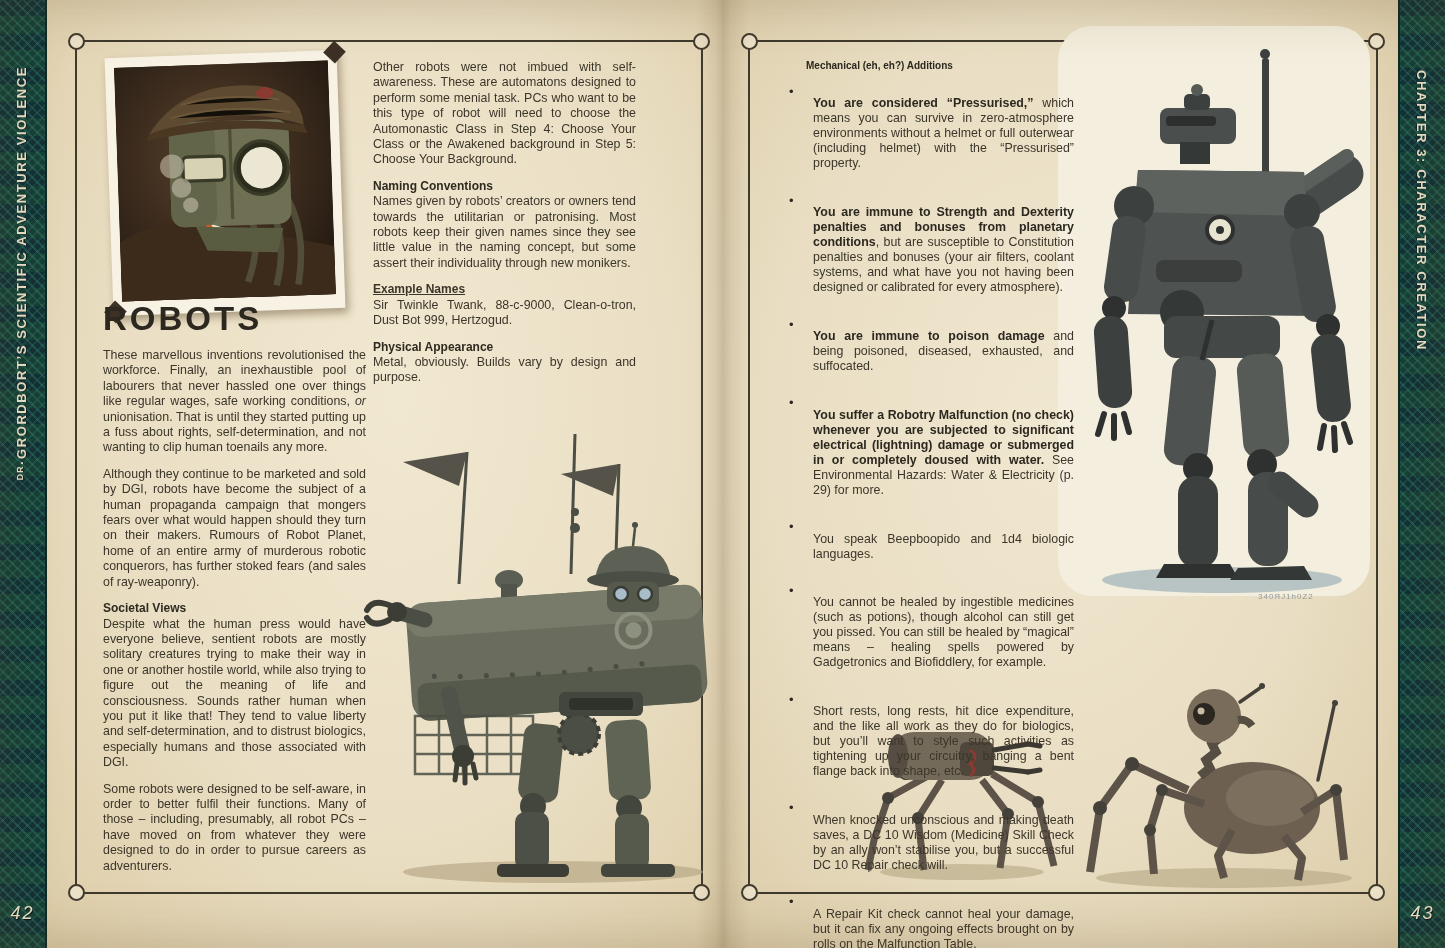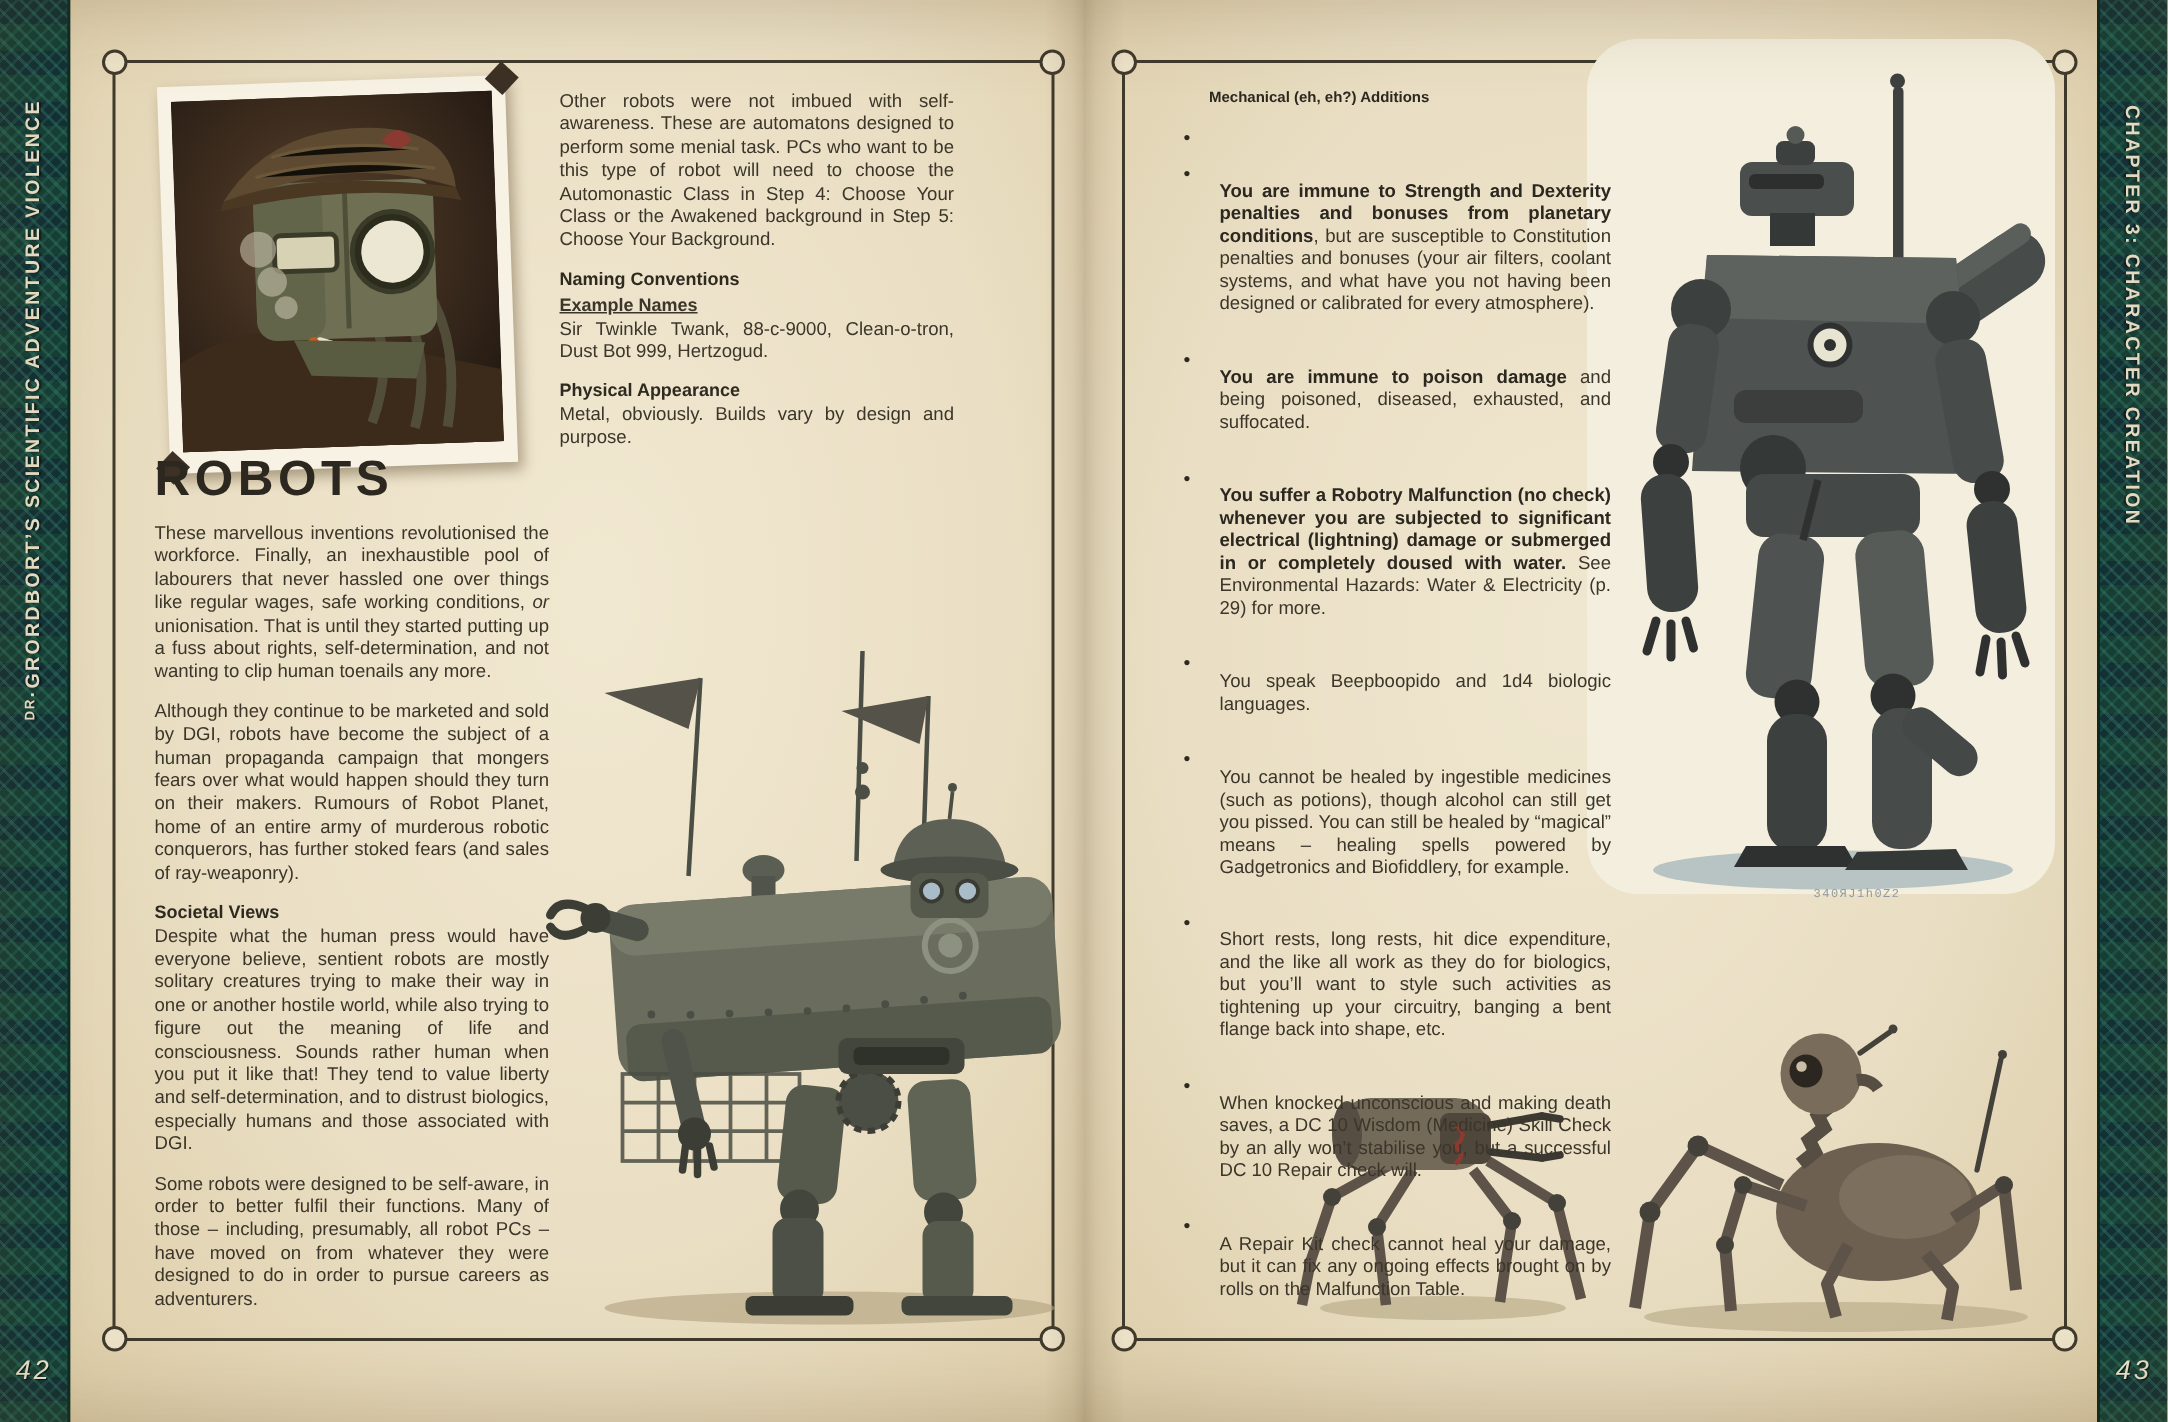--- a/index.html
+++ b/index.html
@@ -74,22 +74,22 @@
   .mech-heading{position:absolute;left:84px;top:60px;font-size:10px;font-weight:bold;color:#2c2820;z-index:2;}
   .bullets{position:absolute;left:64px;top:84px;width:288px;z-index:2;list-style:none;margin:0;padding:0;}
   .bullets li{display:flex;margin-bottom:9px;}
   .dot{width:24px;flex:none;font-size:13px;color:#2e2a20;padding-left:3px;}
   .btext{flex:1;text-align:justify;font-size:12.4px;line-height:15px;color:#3c362a;}
   .btext b{color:#2c2820;}
   
   .robot-left-svg{position:absolute;left:316px;top:424px;width:372px;height:464px;z-index:1;}
   .robot-right-svg{position:absolute;left:330px;top:20px;width:328px;height:600px;z-index:1;}
   .spiders-svg{position:absolute;left:110px;top:680px;width:528px;height:212px;z-index:1;}
-  .signature{position:absolute;left:487px;top:592px;font-size:8px;letter-spacing:1px;
-    color:#88929a;opacity:.9;z-index:2;font-family:Liberation Mono, monospace;}
+  .signature{position:absolute;left:536px;top:592px;font-size:8px;letter-spacing:1px;
+    color:#88929a;opacity:.9;z-index:2;font-family:Liberation Sans, sans-serif;}
 </style>
 </head>
 <body>
 
 <div class="sidebar left">
   <div class="sidebar-title">ᴰᴿ·GRORDBORT’S SCIENTIFIC ADVENTURE VIOLENCE</div>
   <div class="page-num">42</div>
 </div>
 
 <div class="page pleft">
@@ -156,20 +156,21 @@
     <p><span>These marvellous inventions revolutionised the workforce. Finally, an inexhaustible pool of labourers that never hassled one over things like regular wages, safe working conditions, </span><i>or</i><span> unionisation. That is until they started putting up a fuss about rights, self-determination, and not wanting to clip human toenails any more.</span></p>
     <p>Although they continue to be marketed and sold by DGI, robots have become the subject of a human propaganda campaign that mongers fears over what would happen should they turn on their makers. Rumours of Robot Planet, home of an entire army of murderous robotic conquerors, has further stoked fears (and sales of ray-weaponry).</p>
     <div class="subhead">Societal Views</div>
     <p>Despite what the human press would have everyone believe, sentient robots are mostly solitary creatures trying to make their way in one or another hostile world, while also trying to figure out the meaning of life and consciousness. Sounds rather human when you put it like that! They tend to value liberty and self-determination, and to distrust biologics, especially humans and those associated with DGI.</p>
     <p>Some robots were designed to be self-aware, in order to better fulfil their functions. Many of those – including, presumably, all robot PCs – have moved on from whatever they were designed to do in order to pursue careers as adventurers.</p>
   </div>
 
   <div class="col col2">
     <p>Other robots were not imbued with self-awareness. These are automatons designed to perform some menial task. PCs who want to be this type of robot will need to choose the Automonastic Class in Step 4: Choose Your Class or the Awakened background in Step 5: Choose Your Background.</p>
     <div class="subhead">Naming Conventions</div>
+    <p>Names given by robots’ creators or owners tend towards the utilitarian or patronising. Most robots keep their given names since they see little value in the naming concept, but some assert their individuality through new monikers.</p>
     <div class="subhead underline">Example Names</div>
     <p>Sir Twinkle Twank, 88-c-9000, Clean-o-tron, Dust Bot 999, Hertzogud.</p>
     <div class="subhead">Physical Appearance</div>
     <p>Metal, obviously. Builds vary by design and purpose.</p>
   </div>
 
   <svg class="robot-left-svg" viewBox="0 0 372 464">
     <ellipse cx="190" cy="448" rx="150" ry="11" fill="#b3a583" opacity=".65"></ellipse>
 
     <g stroke="#4b4e44" stroke-width="3" fill="none">
@@ -270,20 +271,21 @@
     <div class="corner tr"></div>
     <div class="corner bl"></div>
     <div class="corner br"></div>
   </div>
 
   <div class="mech-heading">Mechanical (eh, eh?) Additions</div>
 
   <ul class="bullets">
     <li>
         <span class="dot">•</span>
+        <p class="btext"><b>You are considered “Pressurised,”</b><span> which means you can survive in zero-atmosphere environments without a helmet or full outerwear (including helmet) with the “Pressurised” property.</span></p>
       </li>
     <li>
         <span class="dot">•</span>
         <p class="btext"><b>You are immune to Strength and Dexterity penalties and bonuses from planetary conditions</b><span>, but are susceptible to Constitution penalties and bonuses (your air filters, coolant systems, and what have you not having been designed or calibrated for every atmosphere).</span></p>
       </li>
     <li>
         <span class="dot">•</span>
         <p class="btext"><b>You are immune to poison damage</b><span> and being poisoned, diseased, exhausted, and suffocated.</span></p>
       </li>
     <li>

